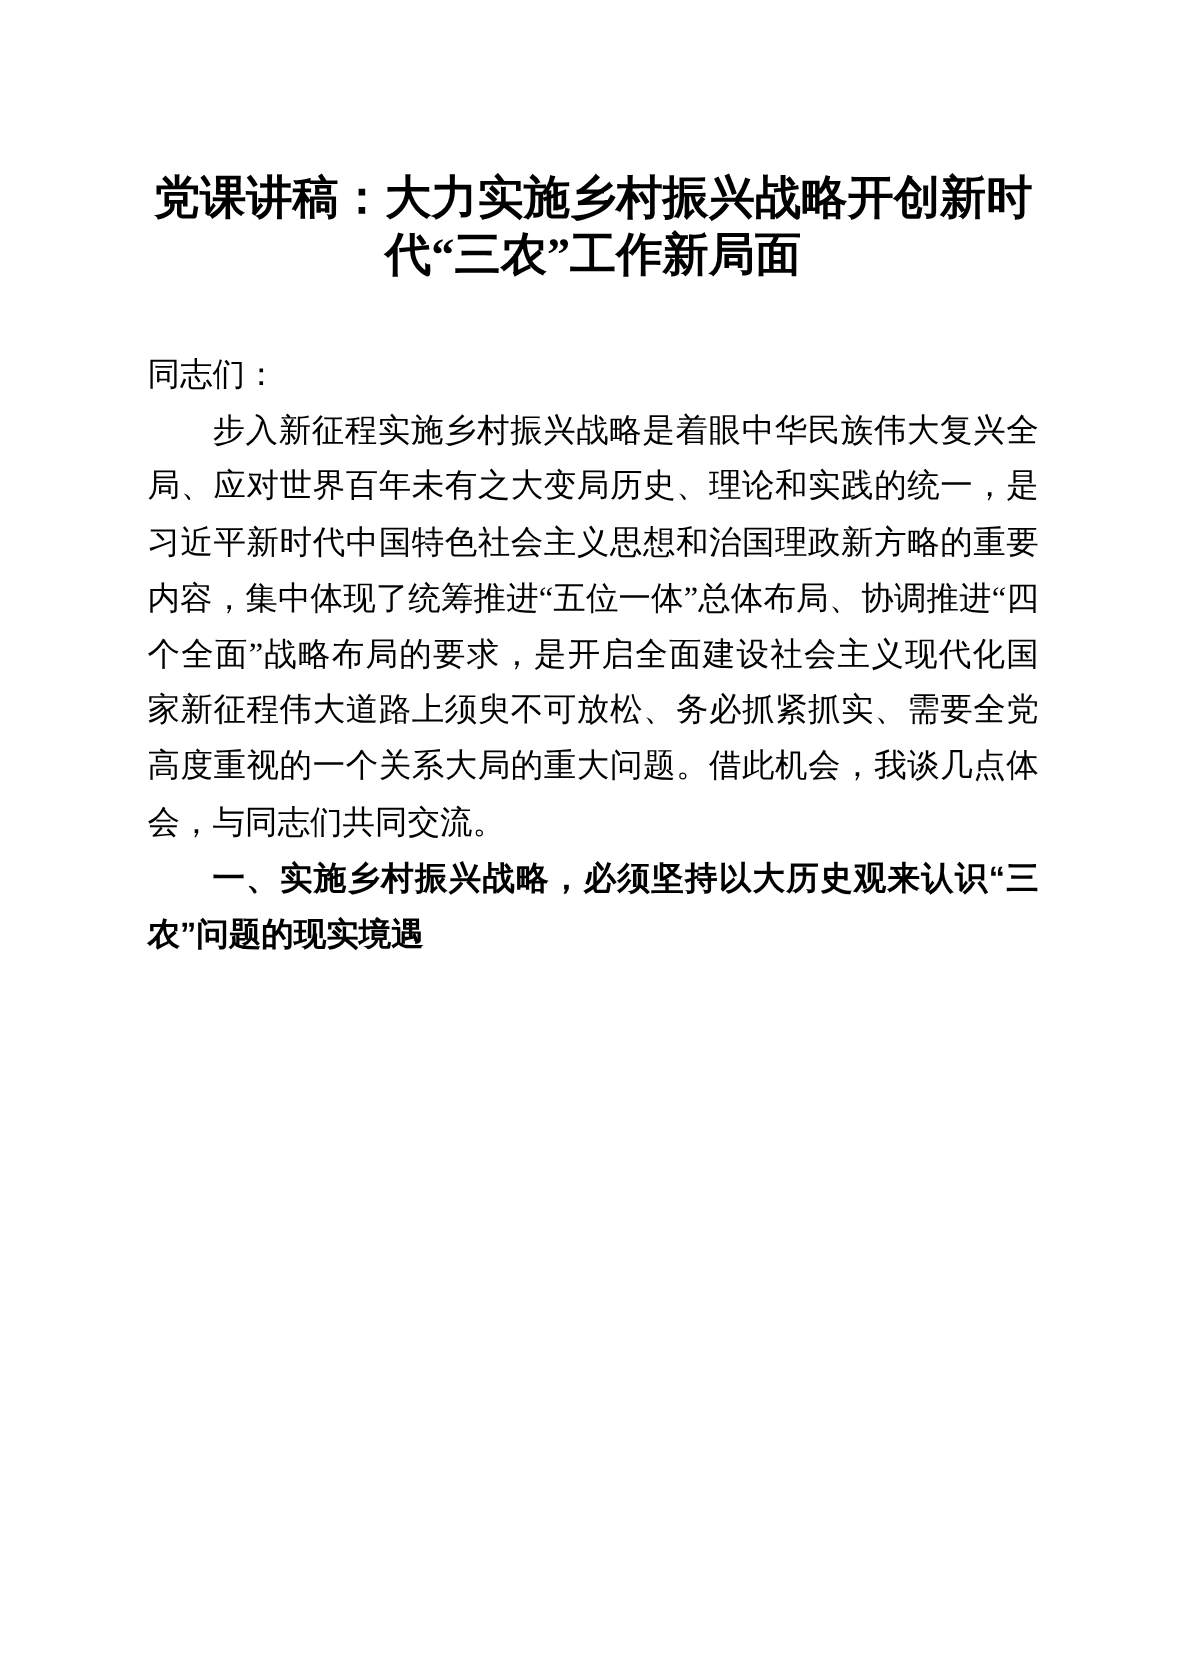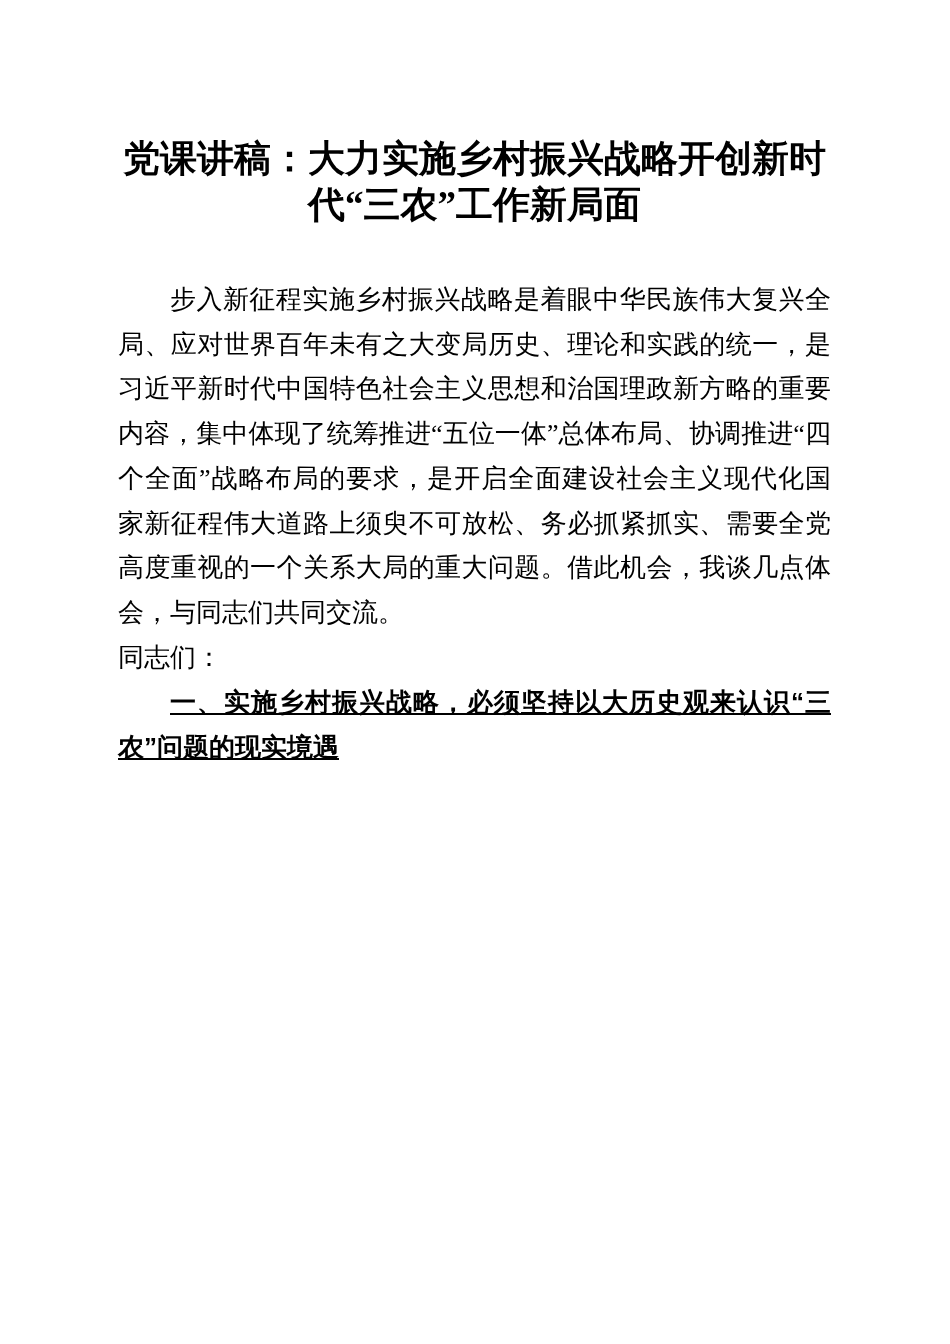--- a/index.html
+++ b/index.html
@@ -40,29 +40,28 @@
     color: var(--text-color);
     margin: 0;
   }
   .fangsong, .kaiti, .salutation {
     font-family: "Liberation Serif", "DejaVu Serif", serif;
     font-weight: normal;
   }
   .heading {
     font-family: "Liberation Sans", "DejaVu Sans", sans-serif;
     font-weight: bold;
-    text-decoration: underline;
   }
   .indent { text-indent: 2em; }
 </style>
 </head>
 <body>
 
 <div class="page">
   <h1 class="doc-title">党课讲稿：大力实施乡村振兴战略开创新时代“三农”工作新局面</h1>
 
+  <p class="para salutation">同志们：</p>
+
   <p class="para indent fangsong">步入新征程实施乡村振兴战略是着眼中华民族伟大复兴全局、应对世界百年未有之大变局历史、理论和实践的统一，是习近平新时代中国特色社会主义思想和治国理政新方略的重要内容，集中体现了统筹推进“五位一体”总体布局、协调推进“四个全面”战略布局的要求，是开启全面建设社会主义现代化国家新征程伟大道路上须臾不可放松、务必抓紧抓实、需要全党高度重视的一个关系大局的重大问题。借此机会，我谈几点体会，与同志们共同交流。</p>
-
-  <p class="para salutation">同志们：</p>
 
   <h2 class="para indent heading">一、实施乡村振兴战略，必须坚持以大历史观来认识“三农”问题的现实境遇</h2>
 
 </div>
 
 </body></html>

